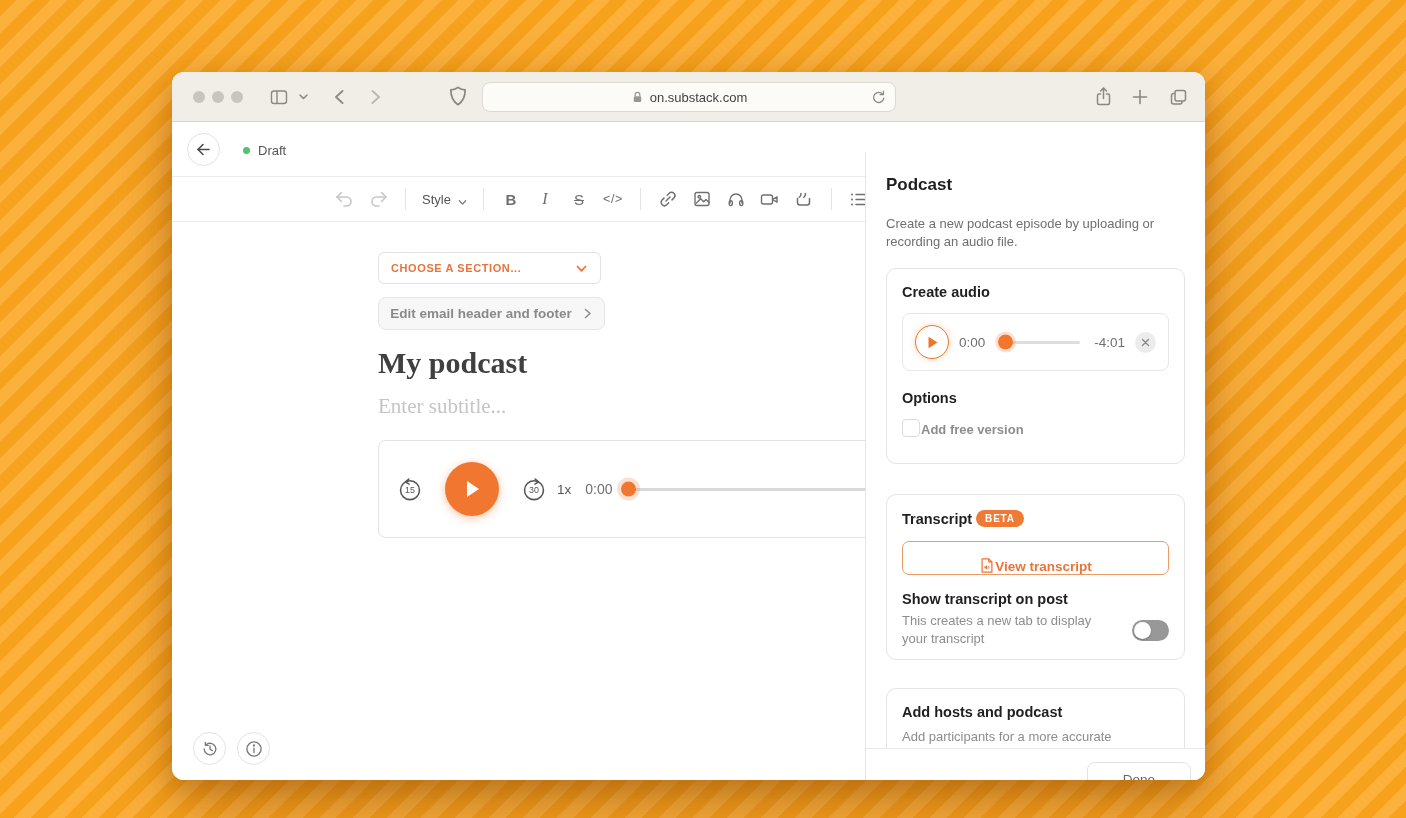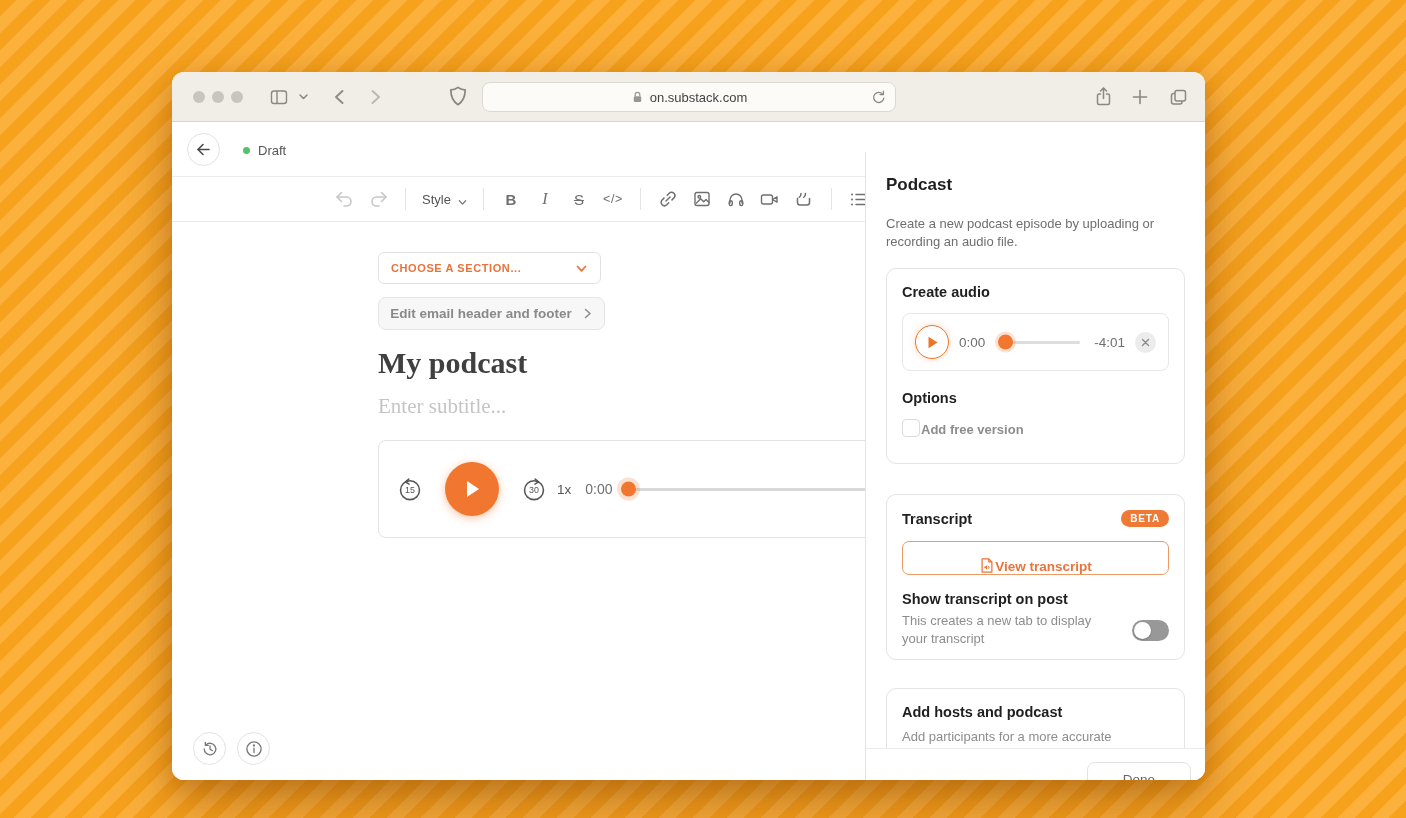--- a/index.html
+++ b/index.html
@@ -95,21 +95,21 @@
   .mini-play { width:34px; height:34px; border-radius:50%; border:1.5px solid #ee7527; background:#fff; display:flex; align-items:center; justify-content:center; cursor:pointer; flex:0 0 auto; box-shadow:0 0 6px rgba(241,118,47,.3); }
   .mtime { font-size:13.5px; color:#6f6f6f; flex:0 0 auto; }
   .mini-track { flex:1 1 auto; height:3px; background:#dedede; border-radius:2px; position:relative; margin:0 4px; }
   .mini-knob { position:absolute; left:-1px; top:50%; transform:translateY(-50%); width:15px; height:15px; border-radius:50%; background:#f1762f; box-shadow:0 0 0 3px rgba(241,118,47,.22); cursor:pointer; }
   .remove-audio { width:21px; height:21px; border-radius:50%; background:#ececec; display:flex; align-items:center; justify-content:center; cursor:pointer; flex:0 0 auto; }
   .options-h { margin-top:19px; }
   .cb-row { margin-top:13px; display:flex; align-items:flex-end; gap:1px; }
   .checkbox { width:18px; height:18px; border:1px solid #dcdcdc; border-radius:4px; background:#fff; cursor:pointer; flex:0 0 auto; }
   .cb-label { font-size:13px; font-weight:600; color:#8d8d8d; }
   .card-transcript { top:342px; height:166px; }
-  .head-row { display:flex; align-items:center; gap:24px;justify-content:space-between; }
+  .head-row { display:flex; align-items:center; gap:4px; }
   .beta {
     background:#ef7a36; color:#fff; font-size:10px; font-weight:700; letter-spacing:.8px;
     padding:3px 9px; border-radius:10px;
   }
   .vt-btn {
     margin-top:14px; width:100%; height:34px; border:1px solid #eb9a63; border-radius:7px; background:#fff;
     display:flex; align-items:flex-end; justify-content:center; cursor:pointer;
   }
   .vt-btn .lbl { font-size:13.5px; font-weight:600; color:#e8743c; }
   .show-h { margin-top:16px; font-size:13.5px; }

